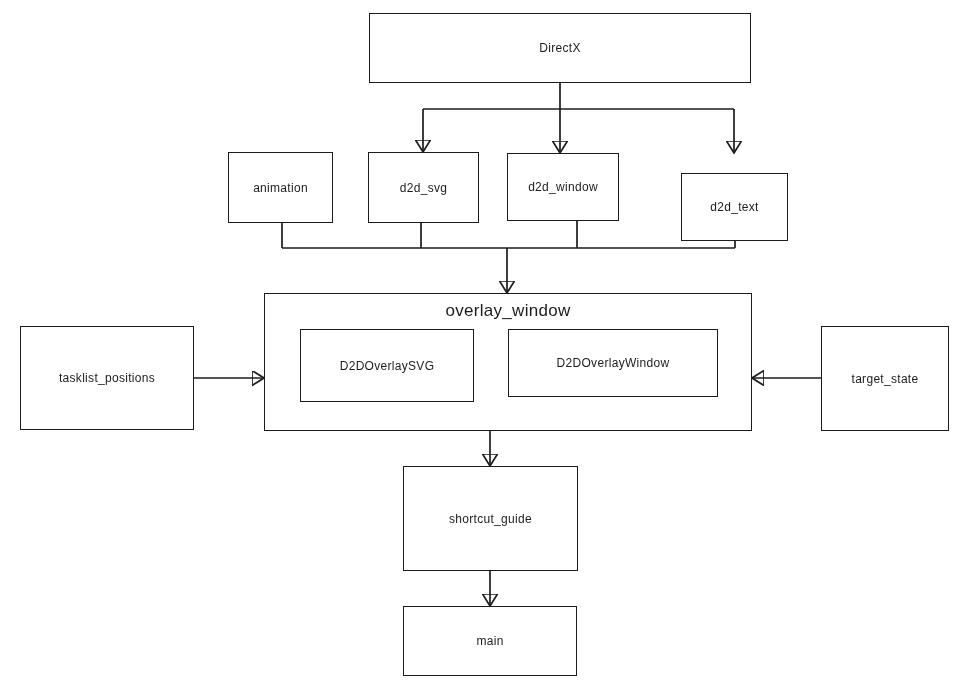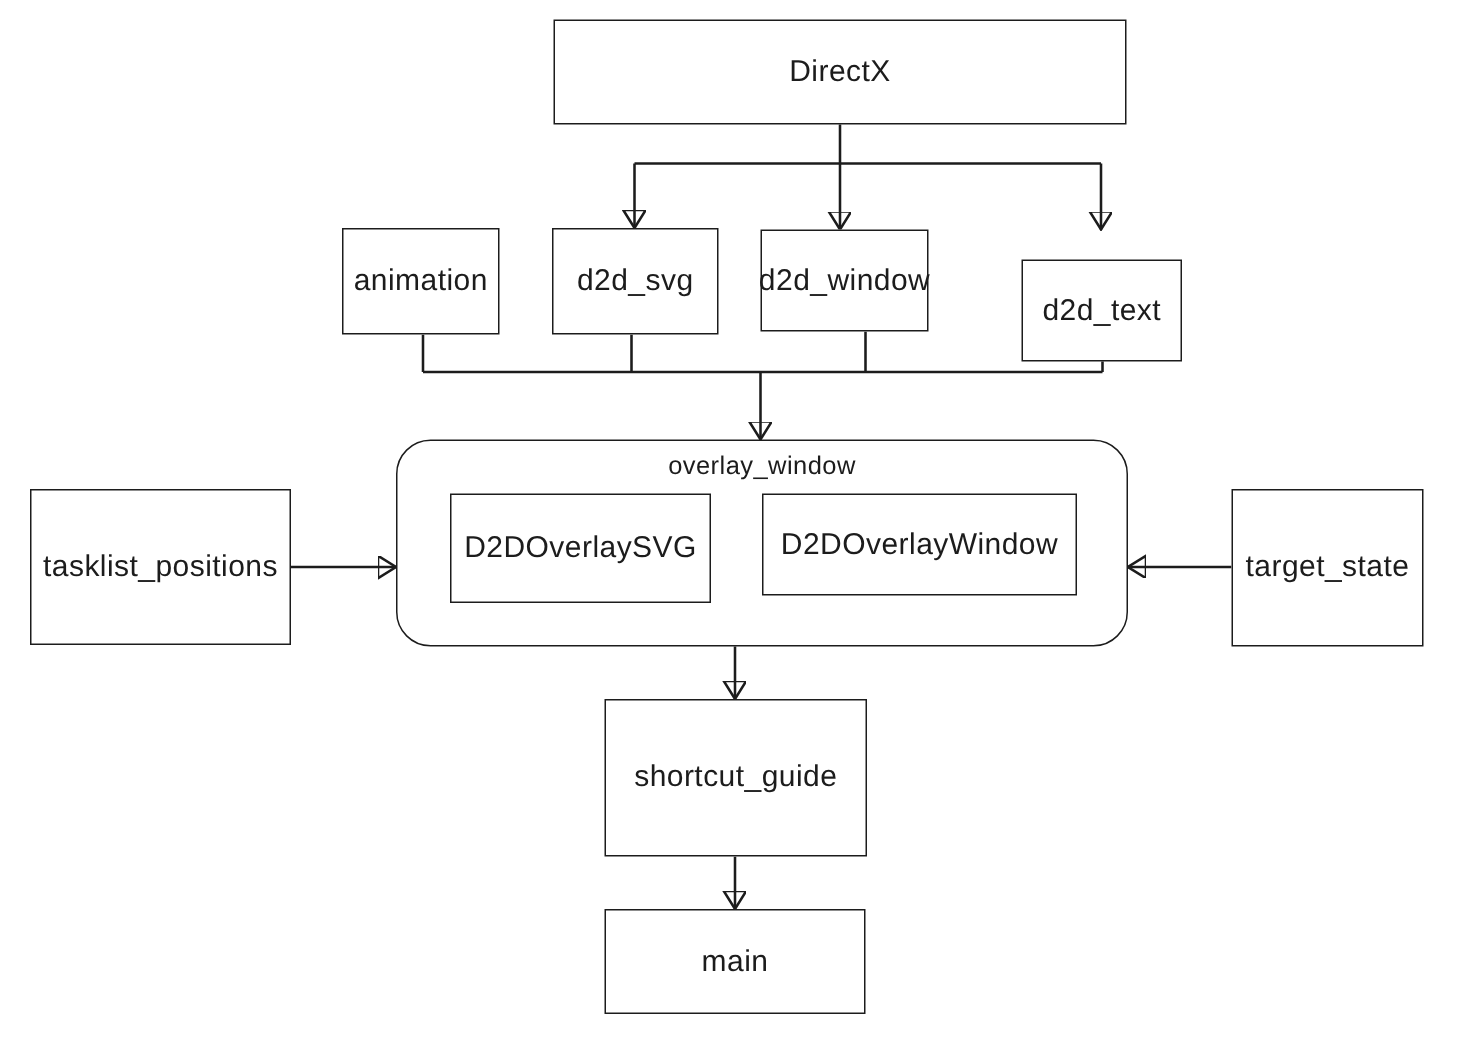--- a/index.html
+++ b/index.html
@@ -28,21 +28,21 @@
     fill: none;
   }
   .node {
     position: absolute;
     box-sizing: border-box;
     border: 1.8px solid #1c1c1c;
     background: #ffffff;
     display: flex;
     align-items: center;
     justify-content: center;
-    font-size: 20px;
+    font-size: 12px;
     color: #1c1c1c;
     letter-spacing: 0.3px;
     white-space: nowrap;
   }
   .container-node {
     position: absolute;
     box-sizing: border-box;
     border: 1.8px solid #1c1c1c;
     background: #ffffff;
   }
@@ -55,21 +55,21 @@
     font-size: 17px;
     color: #1c1c1c;
     letter-spacing: 0.3px;
   }
   
   .n-directx            { left: 369px; top: 13px;  width: 382px; height: 70px; }
   .n-animation          { left: 228px; top: 152px; width: 105px; height: 71px; }
   .n-d2d-svg            { left: 368px; top: 152px; width: 111px; height: 71px; }
   .n-d2d-window         { left: 507px; top: 153px; width: 112px; height: 68px; }
   .n-d2d-text           { left: 681px; top: 153px; width: 107px; height: 68px; margin-top: 20px; }
-  .n-overlay-window     { left: 264px; top: 293px; width: 488px; height: 138px; border-radius: 23px; }
+  .n-overlay-window     { left: 264px; top: 293px; width: 488px; height: 138px; }
   .n-d2d-overlay-svg    { left: 35px;  top: 35px;  width: 174px; height: 73px; }
   .n-d2d-overlay-window { left: 243px; top: 35px;  width: 210px; height: 68px; }
   .n-tasklist-positions { left: 20px;  top: 326px; width: 174px; height: 104px; }
   .n-target-state       { left: 821px; top: 326px; width: 128px; height: 105px; }
   .n-shortcut-guide     { left: 403px; top: 466px; width: 175px; height: 105px; }
   .n-main               { left: 403px; top: 606px; width: 174px; height: 70px; }
 </style>
 </head>
 <body>
 

